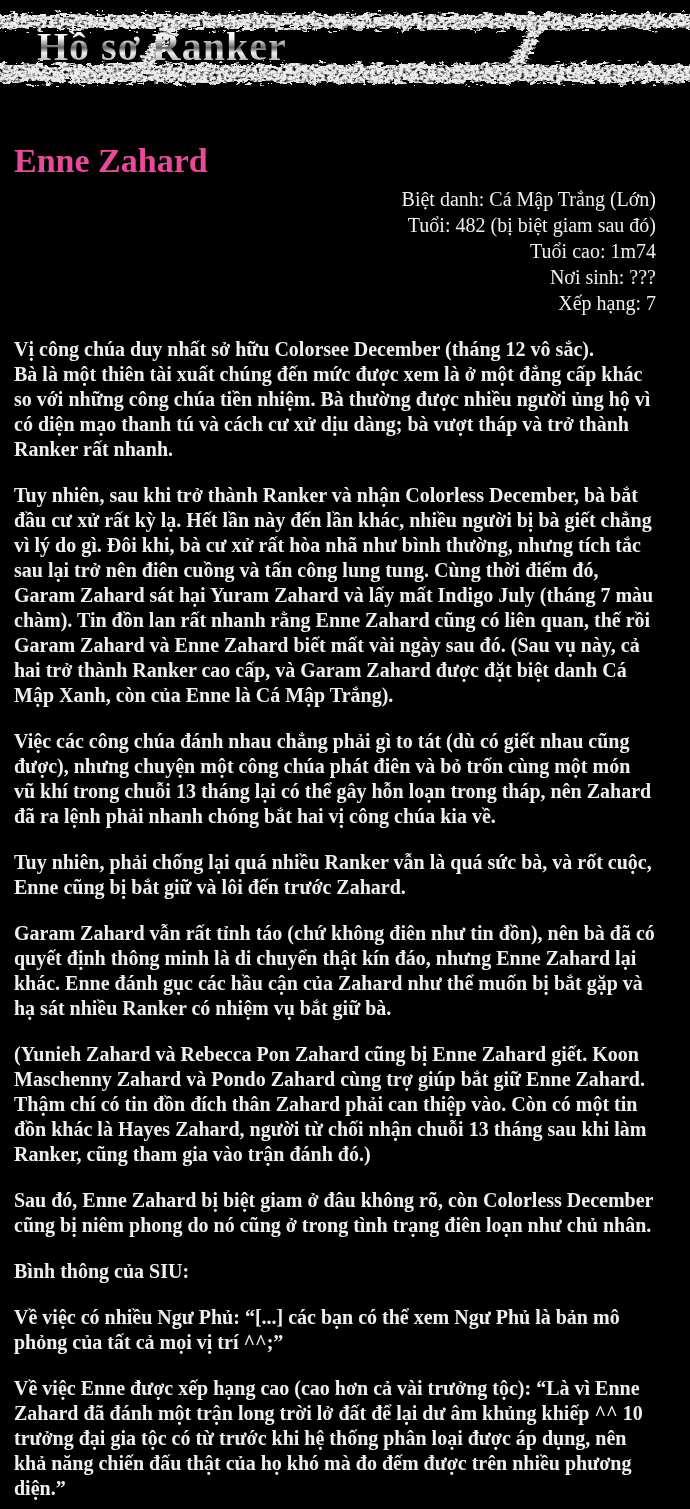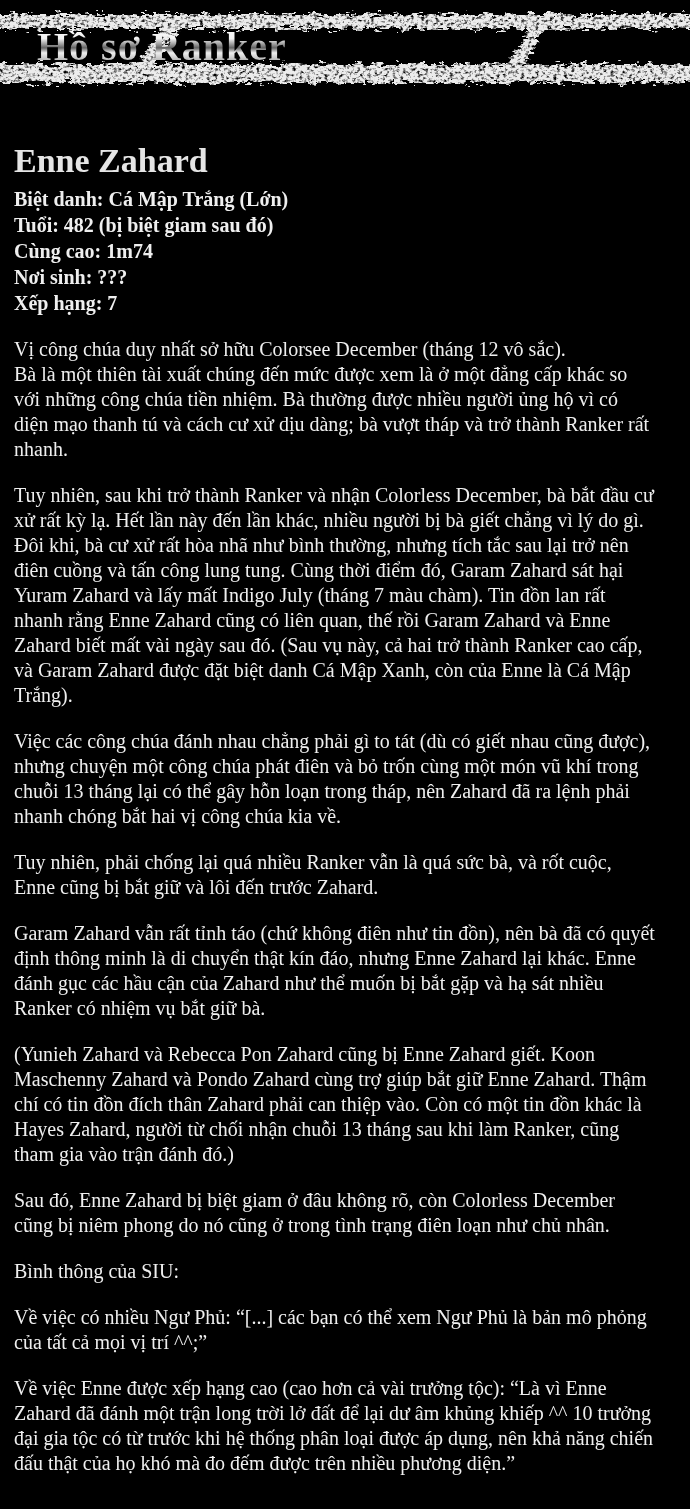--- a/index.html
+++ b/index.html
@@ -46,36 +46,37 @@
   }
   
   .content {
     padding: 0 34px 0 14px;
   }
   .character-name {
     margin: 43px 0 7px 0;
     font-size: 34px;
     line-height: 36px;
     font-weight: bold;
-    color: #e5e5e5;
+    color: #ec4899;
   }
   .profile-field {
     font-size: 20px;
     line-height: 26px;
-    font-weight: bold;
+    font-weight: normal;
     color: #efefef;
+    text-align: right;
   }
   .paragraphs {
     margin-top: 21px;
   }
   .paragraphs p {
     margin: 0 0 21px 0;
     font-size: 20px;
     line-height: 25px;
-    font-weight: normal;
+    font-weight: bold;
     color: #efefef;
     white-space: pre-line;
     text-align: left;
   }
 </style>
 </head>
 <body>
 
 <div class="page">
 
@@ -100,21 +101,21 @@
     <h1 class="banner-title">Hồ sơ Ranker</h1>
   </header>
 
   <main class="content">
 
     <h2 class="character-name">Enne Zahard</h2>
 
     <div class="profile-fields">
       <div class="profile-field">Biệt danh: Cá Mập Trắng (Lớn)</div>
       <div class="profile-field">Tuổi: 482 (bị biệt giam sau đó)</div>
-      <div class="profile-field">Cùng cao: 1m74</div>
+      <div class="profile-field">Tuổi cao: 1m74</div>
       <div class="profile-field">Nơi sinh: ???</div>
       <div class="profile-field">Xếp hạng: 7</div>
     </div>
 
     <div class="paragraphs">
       <p>Vị công chúa duy nhất sở hữu Colorsee December (tháng 12 vô sắc).
 Bà là một thiên tài xuất chúng đến mức được xem là ở một đẳng cấp khác so với những công chúa tiền nhiệm. Bà thường được nhiều người ủng hộ vì có diện mạo thanh tú và cách cư xử dịu dàng; bà vượt tháp và trở thành Ranker rất nhanh.</p>
       <p>Tuy nhiên, sau khi trở thành Ranker và nhận Colorless December, bà bắt đầu cư xử rất kỳ lạ. Hết lần này đến lần khác, nhiều người bị bà giết chẳng vì lý do gì. Đôi khi, bà cư xử rất hòa nhã như bình thường, nhưng tích tắc sau lại trở nên điên cuồng và tấn công lung tung. Cùng thời điểm đó, Garam Zahard sát hại Yuram Zahard và lấy mất Indigo July (tháng 7 màu chàm). Tin đồn lan rất nhanh rằng Enne Zahard cũng có liên quan, thế rồi Garam Zahard và Enne Zahard biết mất vài ngày sau đó. (Sau vụ này, cả hai trở thành Ranker cao cấp, và Garam Zahard được đặt biệt danh Cá Mập Xanh, còn của Enne là Cá Mập Trắng).</p>
       <p>Việc các công chúa đánh nhau chẳng phải gì to tát (dù có giết nhau cũng được), nhưng chuyện một công chúa phát điên và bỏ trốn cùng một món vũ khí trong chuỗi 13 tháng lại có thể gây hỗn loạn trong tháp, nên Zahard đã ra lệnh phải nhanh chóng bắt hai vị công chúa kia về.</p>
       <p>Tuy nhiên, phải chống lại quá nhiều Ranker vẫn là quá sức bà, và rốt cuộc, Enne cũng bị bắt giữ và lôi đến trước Zahard.</p>

